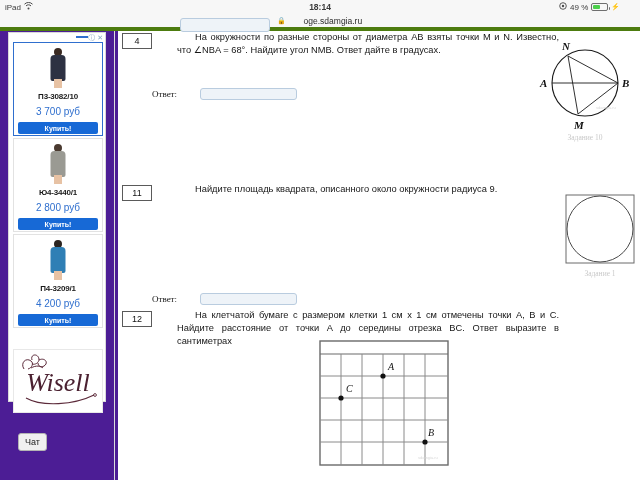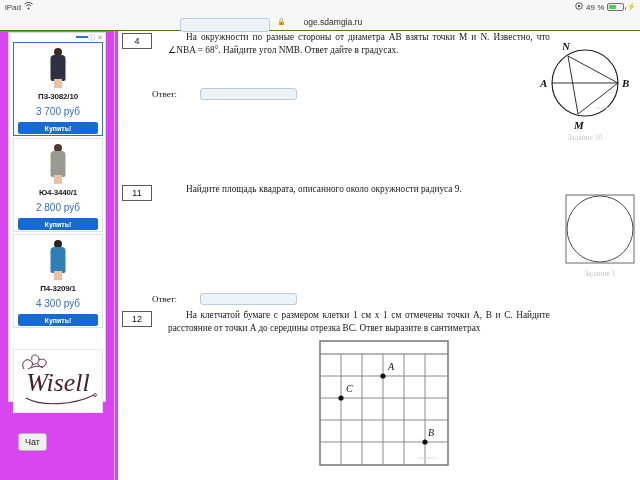--- a/index.html
+++ b/index.html
@@ -20,58 +20,58 @@
   }
   #status-left {
     position: absolute; left: 5px;
     display: flex; align-items: center; gap: 3px;
   }
   #status-center {
     position: absolute; left: 0; width: 640px;
     text-align: center; font-weight: bold; font-size: 8.5px;
   }
   #status-right {
-    position: absolute; right: 4px;
+    position: absolute; right: 20px;
     display: flex; align-items: center; gap: 3px;
   }
   .batt-shell {
     width: 17px; height: 8px; border: 1px solid #6f6f6f;
     border-radius: 2px; position: relative; display: inline-block;
   }
   .batt-fill {
     position: absolute; top: 1px; left: 1px; bottom: 1px;
     width: 7px; background: #4cd04c; border-radius: 1px;
   }
   .batt-tip {
     position: absolute; right: -3px; top: 2.5px;
     width: 1.5px; height: 3px; background: #6f6f6f; border-radius: 0 1px 1px 0;
   }
 
   
   #url-bar {
     position: absolute; top: 14px; left: 0;
     width: 640px; height: 17px;
     background: #f7f7f7;
-    border-bottom: 1px solid #4d7c0f;
+    border-bottom: 4px solid #4d7c0f;
     display: flex; align-items: center; justify-content: center;
     gap: 17px; font-size: 8.5px; color: #2b2b2b;
   }
   #lock-icon { font-size: 7px; color: #555; }
 
   
   #page {
     position: absolute; top: 31px; left: 0;
     width: 640px; height: 449px; background: #fff;
   }
 
   
   #ad-sidebar {
     position: absolute; top: 0; left: 0;
     width: 118px; height: 449px;
-    background: #d946ef;
+    background: #4c1d95;
   }
   #ad-frame {
     position: absolute; top: 1px; left: 8px;
     width: 98px; height: 370px;
     border: 1px solid #d9d9d9;
     background: #fff;
   }
   #ad-topbar {
     position: absolute; top: 0; right: 0;
     height: 9px; display: flex; align-items: center; gap: 2px;
@@ -164,23 +164,23 @@
   #task-12 { top: 278px; }
 
   .task-num {
     position: absolute; left: 0; top: 2px;
     width: 30px; height: 16px;
     border: 1px solid #5a5a5a; background: #fff;
     font-size: 9px; color: #111;
     display: flex; align-items: center; justify-content: center;
   }
   .task-text {
-    position: absolute; left: 46px; top: 0;
+    position: absolute; left: 55px; top: 0;
     width: 382px;
-    font-family: Liberation Serif, serif;
+    font-family: Liberation Sans, sans-serif;
     font-size: 9.3px; line-height: 13px;
     color: #161616; text-align: justify; text-indent: 18px;
   }
 
   .answer-row {
     position: absolute; left: 30px;
     display: flex; align-items: center; gap: 23px;
   }
   .answer-label {
     font-family: "Liberation Serif", serif;
@@ -230,20 +230,21 @@
   <div id="status-left">
     <span>iPad</span>
     <span>
       <svg width="9" height="8" viewBox="0 0 9 8">
         <path d="M0.5 2.2 A5.5 5.5 0 0 1 8.5 2.2" stroke="#4a4a4a" stroke-width="1" fill="none"></path>
         <path d="M2 4 A3.2 3.2 0 0 1 7 4" stroke="#4a4a4a" stroke-width="1" fill="none"></path>
         <circle cx="4.5" cy="6.4" r="1" fill="#4a4a4a"></circle>
       </svg>
     </span>
   </div>
+  <div id="status-center">18:14</div>
   <div id="status-right">
     <span>
       <svg width="8" height="8" viewBox="0 0 8 8">
         <circle cx="4" cy="4" r="3.3" stroke="#4a4a4a" stroke-width="0.9" fill="none"></circle>
         <circle cx="4" cy="4" r="1.2" fill="#4a4a4a"></circle>
       </svg>
     </span>
     <span>49 %</span>
     <span class="batt-shell">
       <span class="batt-fill"></span>
@@ -291,21 +292,21 @@
         <div class="ad-buy">Купить!</div>
       </div>
 
       <div class="ad-card" id="ad-card-2">
         <div class="ad-photo">
           <div class="fig fig-head" style="background:#2b2420;"></div>
           <div class="fig fig-body" style="background:#2f7fb5;"></div>
           <div class="fig fig-legs" style="background:#e7c2a4;"></div>
         </div>
         <div class="ad-name">П4-3209/1</div>
-        <div class="ad-price">4 300 руб</div>
+        <div class="ad-price">4 200 руб</div>
         <div class="ad-buy">Купить!</div>
       </div>
 
       <div id="ad-logo">
         <svg width="88" height="60" viewBox="0 0 88 60">
           <g stroke="#5c2a3a" fill="none" stroke-width="1">
             <path d="M10 18 C6 12 12 6 17 10 C20 12 18 17 14 18"></path>
             <path d="M18 9 C16 3 24 2 25 8 C25 12 21 14 18 13"></path>
             <path d="M25 9 C31 6 35 12 30 15 C27 17 24 15 24 12"></path>
             <path d="M17 17 C22 14 27 15 29 17"></path>

